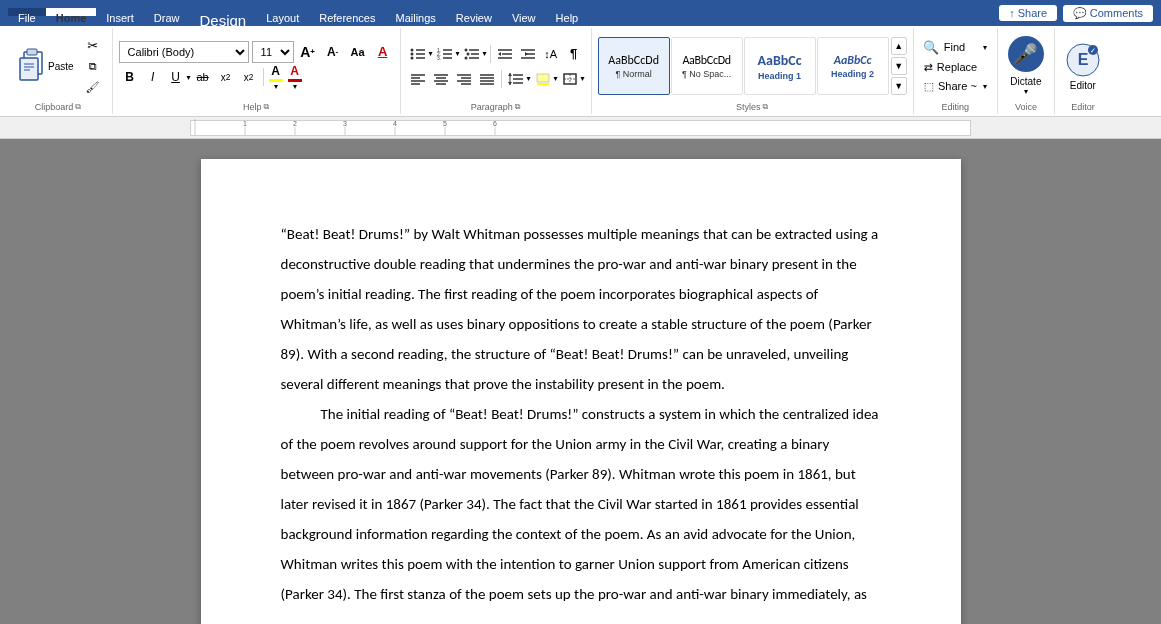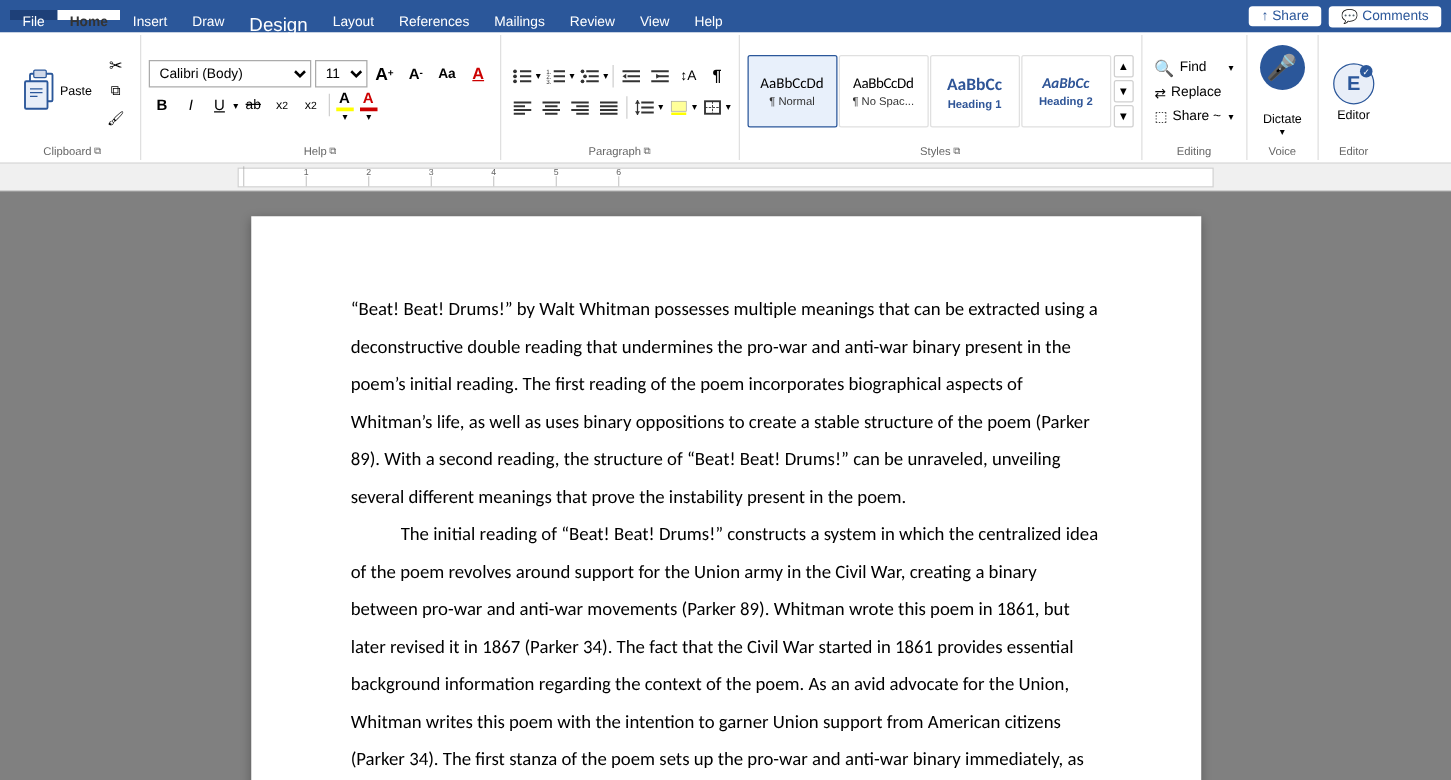--- a/index.html
+++ b/index.html
@@ -245,21 +245,21 @@
       width: 36px;
       height: 36px;
       background: #2b579a;
       border-radius: 50%;
       display: flex;
       align-items: center;
       justify-content: center;
       color: white;
       font-size: 20px;
     }
-    .dictate-label { font-size: 10px; margin-top: 18px; }
+    .dictate-label { font-size: 10px; margin-top: 4px; }
 
     
     .editor-btn {
       display: flex;
       flex-direction: column;
       align-items: center;
       cursor: pointer;
       padding: 4px;
     }
     .editor-icon {

